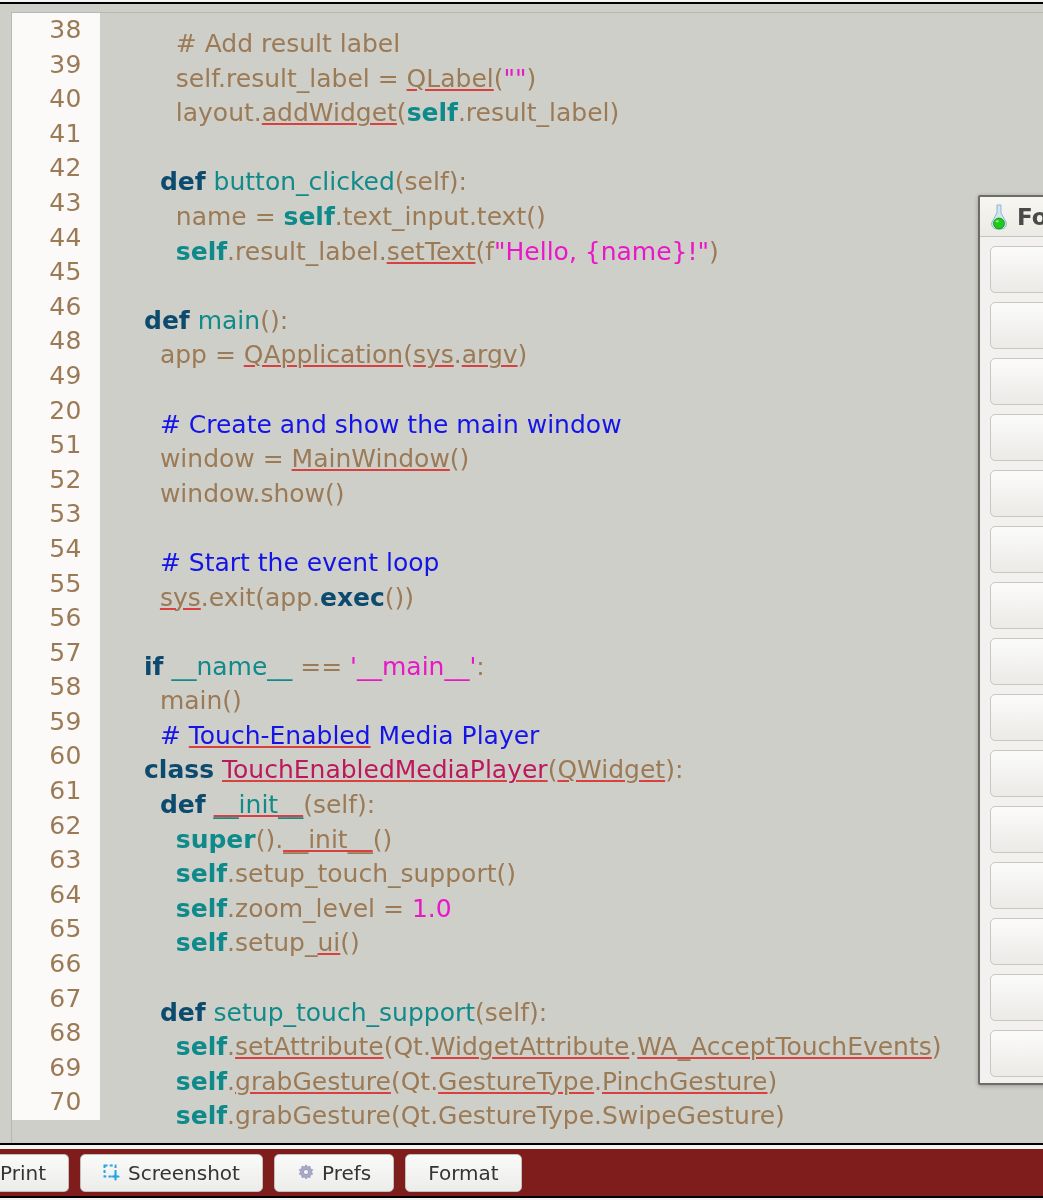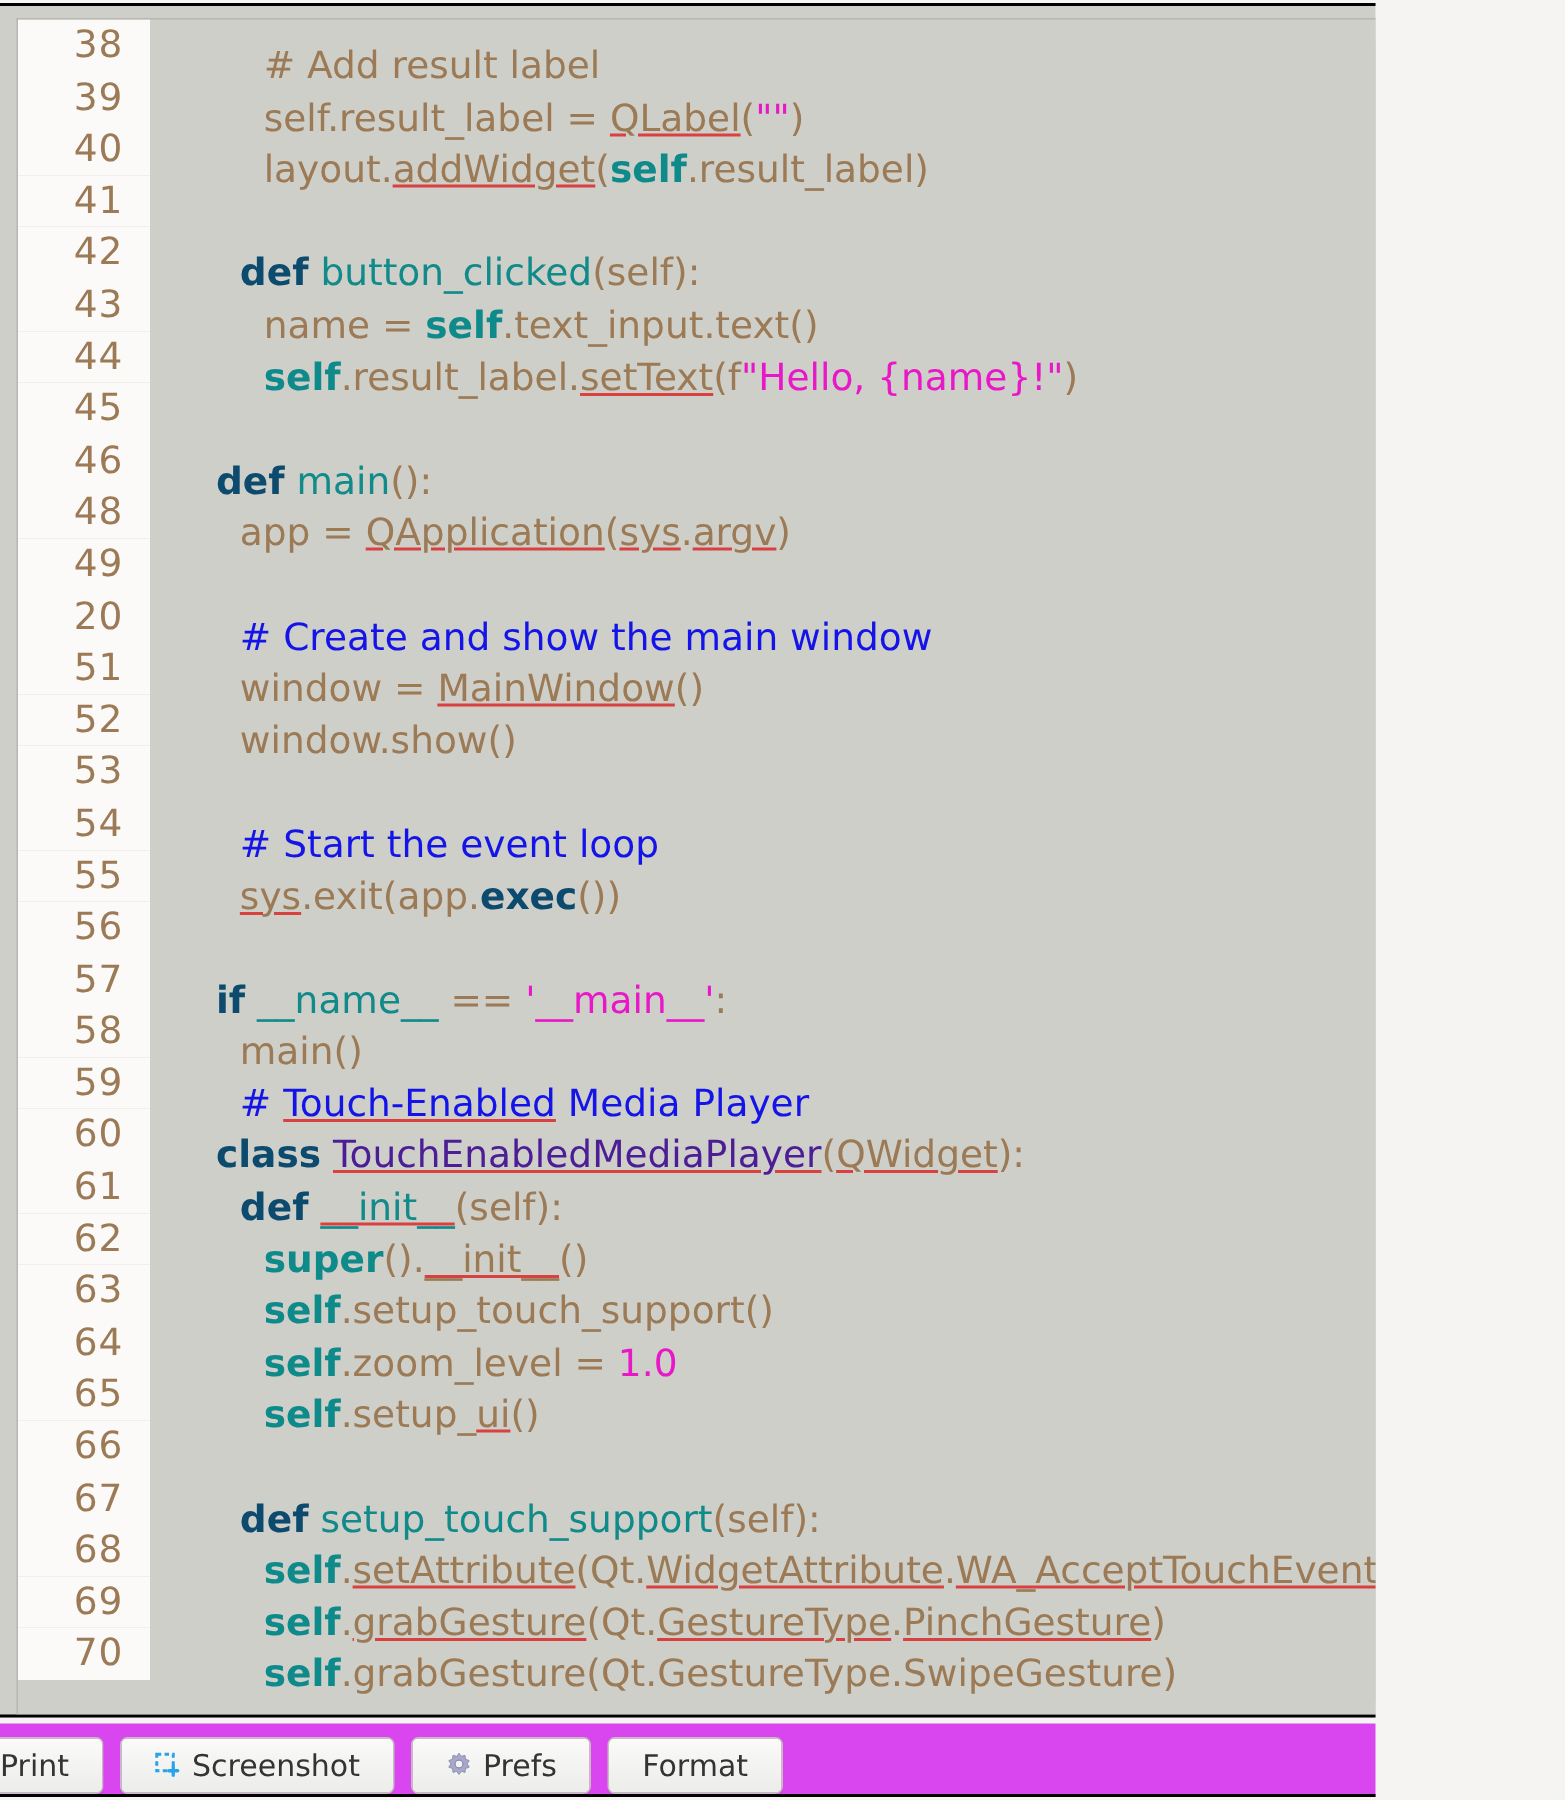--- a/index.html
+++ b/index.html
@@ -3,21 +3,21 @@
 <meta charset="utf-8">
 <style>
   html, body {
     margin: 0;
     padding: 0;
     background: #f5f4f2;
     font-family: "DejaVu Sans", "Liberation Sans", sans-serif;
   }
   #root {
     position: relative;
-    width: 917px;
+    width: 1043px;
     height: 1200px;
     overflow: hidden;
     background: #f5f4f2;
   }
 
   
   .editor-frame {
     position: absolute;
     left: 0px;
     top: 2px;
@@ -79,21 +79,21 @@
 
   
   .t-cmt-brown { color: #9b7a55; }
   .t-cmt-blue  { color: #1414e8; }
   .t-kw   { color: #0c4a6e; font-weight: bold; }
   .t-fn   { color: #118a8a; }
   .t-self { color: #0e8a8a; font-weight: bold; }
   .t-name { color: #9b7a55; }
   .t-str  { color: #e818c8; }
   .t-num  { color: #e818c8; }
-  .t-cls  { color: #4c1d95; }
+  .t-cls  { color: #be185d; }
   .u-red  { text-decoration: underline; text-decoration-color: #d94040;
             text-decoration-thickness: 2px; text-underline-offset: 2px; }
 
   
   .float-win {
     position: absolute;
     left: 978px;
     top: 195px;
     width: 200px;
     height: 890px;
@@ -144,25 +144,25 @@
   }
   .fw-field.with-dash { justify-content: flex-end; padding-right: 4px; }
 
   
   .toolbar {
     position: absolute;
     left: 0;
     top: 1149px;
     width: 1043px;
     height: 49px;
-    background: #d946ef;
+    background: #7f1d1d;
     border-bottom: 2px solid #000;
     box-sizing: border-box;
     display: flex;
-    align-items: flex-end;
+    align-items: center;
     gap: 11px;
     padding-left: 0px;
     overflow: hidden;
   }
   .tb-btn {
     height: 38px;
     background: linear-gradient(#fafaf9, #ececea);
     border: 1px solid #c2c0ba;
     border-radius: 5px;
     box-sizing: border-box;

